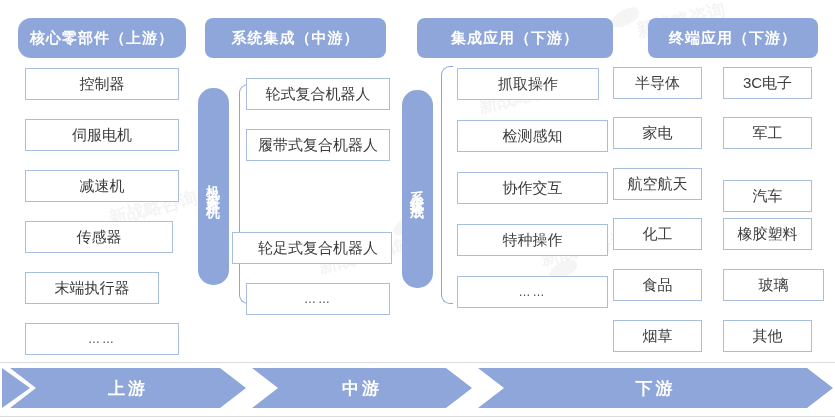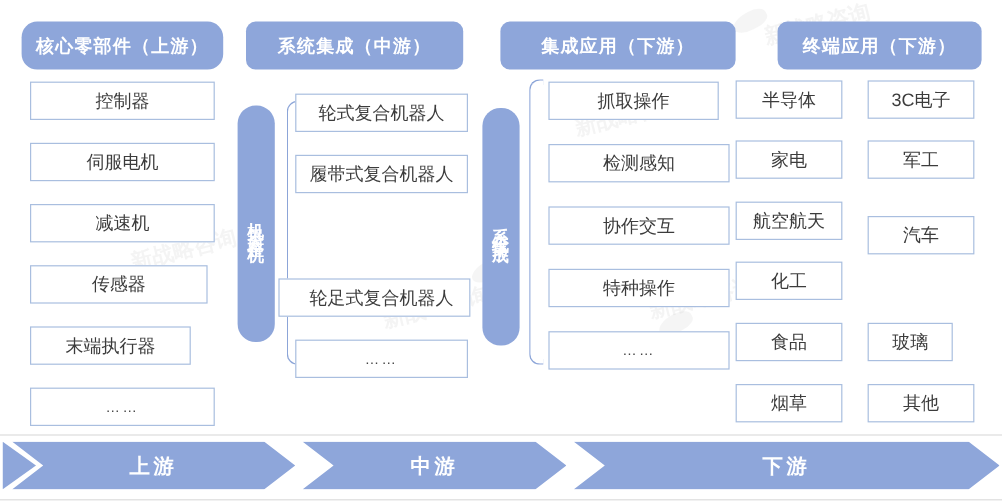--- a/index.html
+++ b/index.html
@@ -95,21 +95,22 @@
   <div class="box" style="left:613px;top:67px;width:89px;">半导体</div>
   <div class="box" style="left:613px;top:117px;width:89px;">家电</div>
   <div class="box" style="left:613px;top:168px;width:89px;">航空航天</div>
   <div class="box" style="left:613px;top:218px;width:89px;">化工</div>
   <div class="box" style="left:613px;top:269px;width:89px;">食品</div>
   <div class="box" style="left:613px;top:320px;width:89px;">烟草</div>
 
   <div class="box" style="left:723px;top:67px;width:89px;">3C电子</div>
   <div class="box" style="left:723px;top:117px;width:89px;">军工</div>
   <div class="box" style="left:723px;top:168px;width:89px;margin-top:12px;">汽车</div>
-  <div class="box" style="left:723px;top:269px;width:71px;">玻璃</div>
+  <div class="box" style="left:723px;top:218px;width:89px;">橡胶塑料</div>
+  <div class="box" style="left:723px;top:269px;width:101px;">玻璃</div>
   <div class="box" style="left:723px;top:320px;width:89px;">其他</div>
 
   <div class="hairline" style="top:362px;"></div>
 
   <div class="lead-tri"></div>
   <div class="chev" style="left:10px;width:236px;">上游</div>
   <div class="chev" style="left:252px;width:220px;">中游</div>
   <div class="chev" style="left:478px;width:355px;">下游</div>
 
   <div class="hairline" style="top:416px;"></div>

